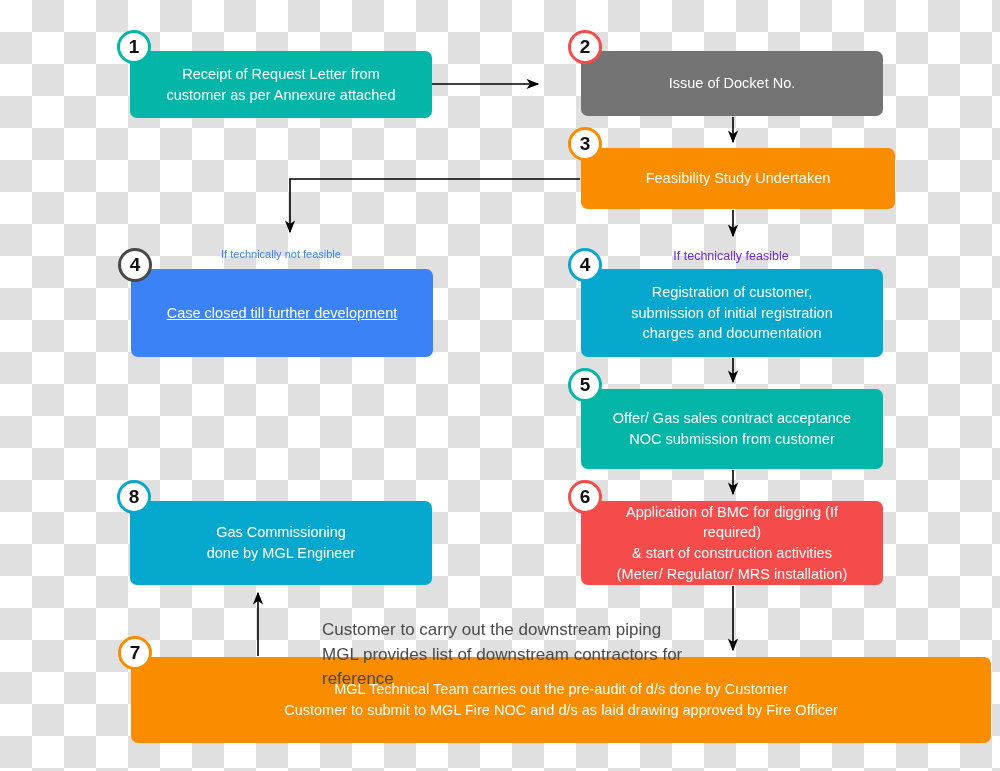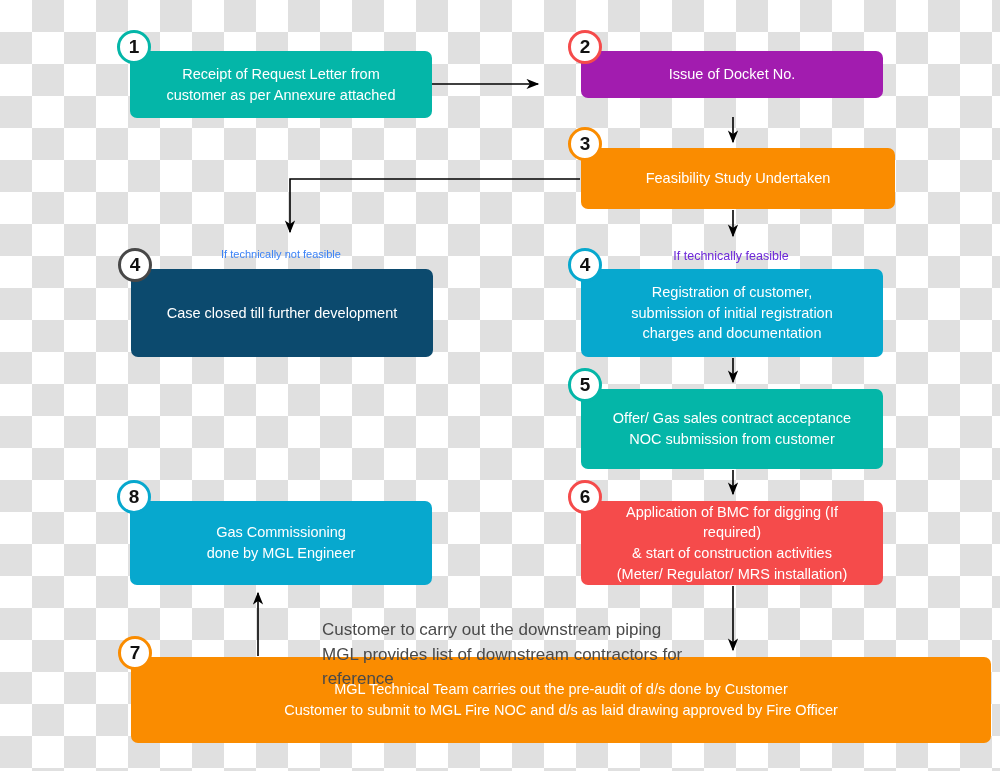--- a/index.html
+++ b/index.html
@@ -70,29 +70,29 @@
         <path d="M733,586 L733,650" fill="none" stroke="#000000" stroke-width="1.6" marker-end="url(#arrowhead)"></path>
         <path d="M258,656 L258,593" fill="none" stroke="#000000" stroke-width="1.6" marker-end="url(#arrowhead)"></path>
       </g>
   </svg>
   <div id="nodes-layer">
       <div class="node" style="left: 130px; top: 51px; width: 302px; height: 67px; background: rgb(4, 182, 168); font-size: 14.5px;"><span>Receipt of Request Letter from
 customer as per Annexure attached</span></div>
       <div class="badge" style="left: 117px; top: 30px; border-color: rgb(4, 182, 168);">
         <span>1</span>
       </div>
-      <div class="node" style="left: 581px; top: 51px; width: 302px; height: 47px; background: #a21caf; font-size: 14.5px;"><span>Issue of Docket No.</span></div>
+      <div class="node" style="left: 581px; top: 51px; width: 302px; height: 65px; background: #737373; font-size: 14.5px;"><span>Issue of Docket No.</span></div>
       <div class="badge" style="left: 568px; top: 30px; border-color: rgb(245, 75, 75);">
         <span>2</span>
       </div>
       <div class="node" style="left: 581px; top: 148px; width: 314px; height: 61px; background: rgb(250, 140, 0); font-size: 14.5px;"><span>Feasibility Study Undertaken</span></div>
       <div class="badge" style="left: 568px; top: 127px; border-color: rgb(250, 140, 0);">
         <span>3</span>
       </div>
-      <div class="node" style="left: 131px; top: 269px; width: 302px; height: 88px; background: #0c4a6e; font-size: 14.5px;"><span>Case closed till further development</span></div>
+      <div class="node" style="left: 131px; top: 269px; width: 302px; height: 88px; background: #3b82f6; font-size: 14.5px; text-decoration: underline;"><span>Case closed till further development</span></div>
       <div class="badge" style="left: 118px; top: 248px; border-color: rgb(72, 72, 72);">
         <span>4</span>
       </div>
       <div class="node" style="left: 581px; top: 269px; width: 302px; height: 88px; background: rgb(7, 168, 206); font-size: 14.5px;"><span>Registration of customer,
 submission of initial registration
 charges and documentation</span></div>
       <div class="badge" style="left: 568px; top: 248px; border-color: rgb(7, 168, 206);">
         <span>4</span>
       </div>
       <div class="node" style="left: 581px; top: 389px; width: 302px; height: 80px; background: rgb(4, 182, 168); font-size: 14.5px;"><span>Offer/ Gas sales contract acceptance

